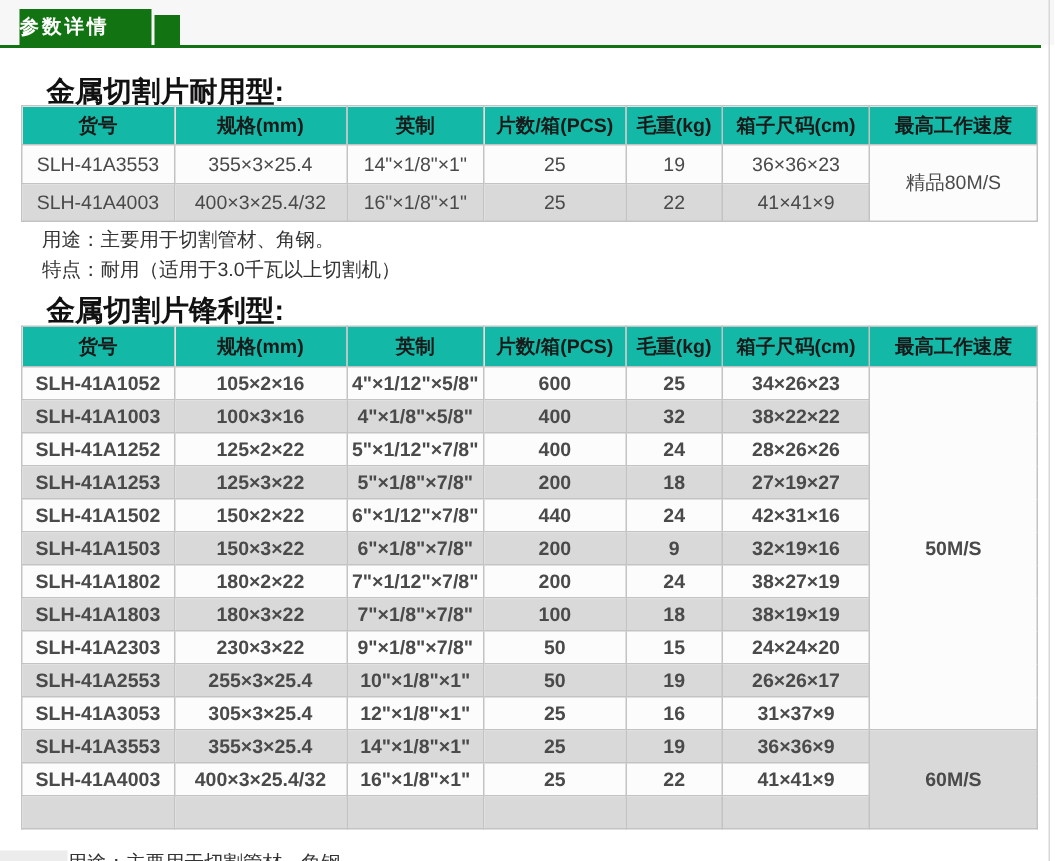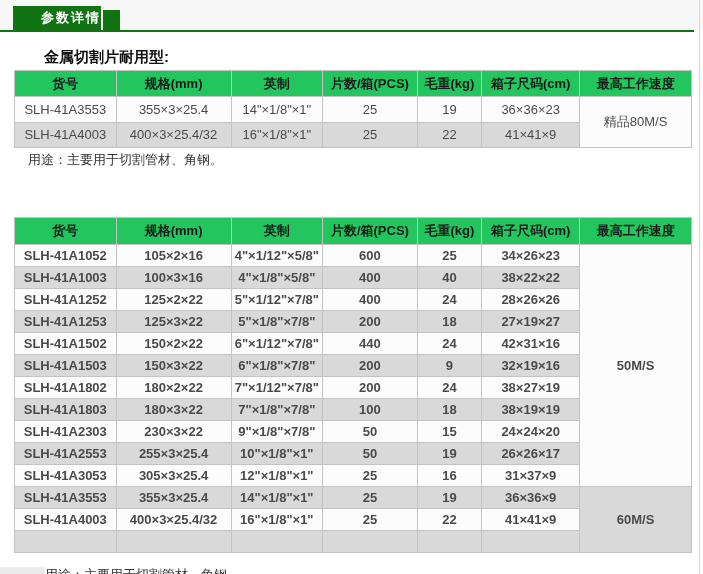--- a/index.html
+++ b/index.html
@@ -1,36 +1,36 @@
 <!DOCTYPE html>
 <html><head>
 <meta charset="utf-8">
 <style>
   html,body{margin:0;padding:0;}
   body{font-family:"Liberation Sans","DejaVu Sans",sans-serif;background:#ffffff;}
   .page{position:relative;width:703px;height:574px;overflow:hidden;background:#ffffff;}
 
   .top-strip{position:absolute;left:0;top:0;width:703px;height:30px;background:#f6f7f6;}
   .tab-main{position:absolute;left:13px;top:6px;width:88px;height:24px;background:#127312;
-            color:#ffffff;font-size:13px;font-weight:bold;text-align:right;line-height:24px;
+            color:#ffffff;font-size:13px;font-weight:bold;text-align:left;line-height:24px;
             letter-spacing:2px;cursor:pointer;}
   .tab-cap{position:absolute;left:103px;top:10px;width:17px;height:20px;background:#127312;}
   .green-line{position:absolute;left:0;top:30px;width:694px;height:2px;background:#127312;}
 
-  .section-title{position:absolute;left:44px;font-size:15px;font-weight:bold;color:#111111;}
+  .section-title{position:absolute;left:31px;font-size:19px;font-weight:bold;color:#111111;}
   .title-1{top:48px;}
   .title-2{top:194px;}
 
   table.spec{position:absolute;left:14px;width:678px;border-collapse:collapse;table-layout:fixed;
              border:1px solid #a8a8a8;background:#fcfcfc;}
   .t1{top:70px;}
   .t2{top:217px;}
   th,td{border:1px solid #c3c3c3;text-align:center;vertical-align:middle;overflow:hidden;
         white-space:nowrap;padding:0 3px;}
-  th{background:#22c55e;font-size:13px;font-weight:bold;color:#1a1a1a;}
+  th{background:#14b8a6;font-size:13px;font-weight:bold;color:#1a1a1a;}
   td{font-size:13px;color:#4a4a4a;}
   .t1 thead tr{height:26px;} .t1 tbody tr{height:25.5px;}
   .t2 thead tr{height:27px;} .t2 tbody tr{height:22px;font-weight:bold;}
   tbody tr:nth-child(odd) td{background:#fcfcfc;}
   tbody tr:nth-child(even) td{background:#d9d9d9;}
   tbody td.speed{background:#fcfcfc !important;}
   tbody td.speed.shaded{background:#d9d9d9 !important;}
   .col-0{width:15%;} .col-1{width:17%;} .col-2{width:13.5%;} .col-3{width:14%;}
   .col-4{width:9.5%;} .col-5{width:14.5%;} .col-6{width:16.5%;}
 
@@ -88,22 +88,24 @@
           <td>16"×1/8"×1"</td>
           <td>25</td>
           <td>22</td>
           <td>41×41×9</td>
         </tr>
       </tbody>
     </table>
 
   <div class="notes">
     <div>用途：主要用于切割管材、角钢。</div>
+    <div>特点：耐用（适用于3.0千瓦以上切割机）</div>
   </div>
 
+  <div class="section-title title-2">金属切割片锋利型:</div>
 
   <table class="spec t2">
       <colgroup>
         <col class="col-0">
         <col class="col-1">
         <col class="col-2">
         <col class="col-3">
         <col class="col-4">
         <col class="col-5">
         <col class="col-6">
@@ -127,21 +129,21 @@
           <td>600</td>
           <td>25</td>
           <td>34×26×23</td>
           <td rowspan="11" class="speed">50M/S</td>
         </tr>
         <tr>
           <td>SLH-41A1003</td>
           <td>100×3×16</td>
           <td>4"×1/8"×5/8"</td>
           <td>400</td>
-          <td>40</td>
+          <td>32</td>
           <td>38×22×22</td>
         </tr>
         <tr>
           <td>SLH-41A1252</td>
           <td>125×2×22</td>
           <td>5"×1/12"×7/8"</td>
           <td>400</td>
           <td>24</td>
           <td>28×26×26</td>
         </tr>

